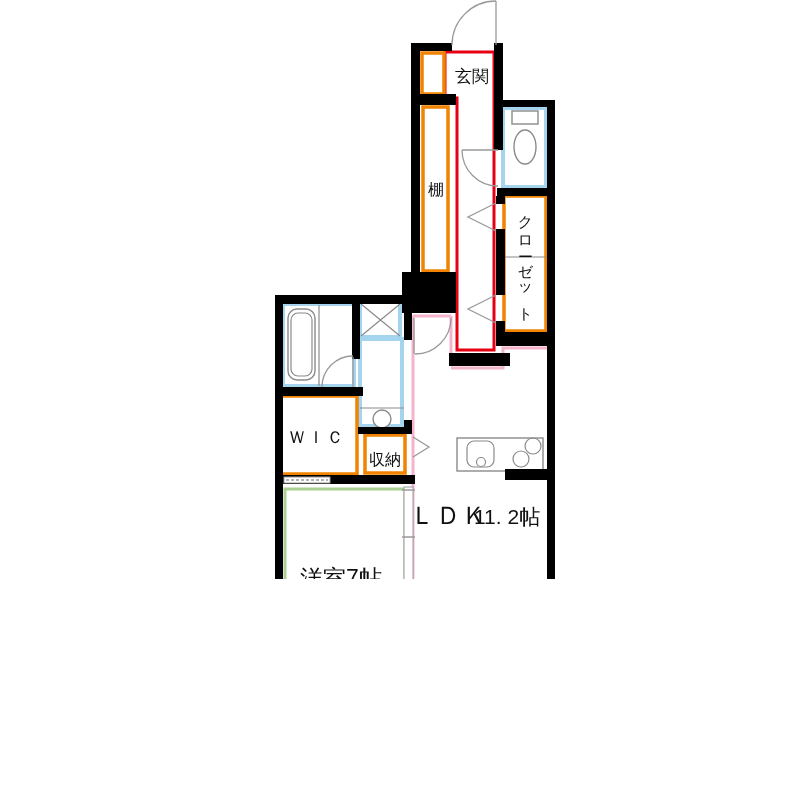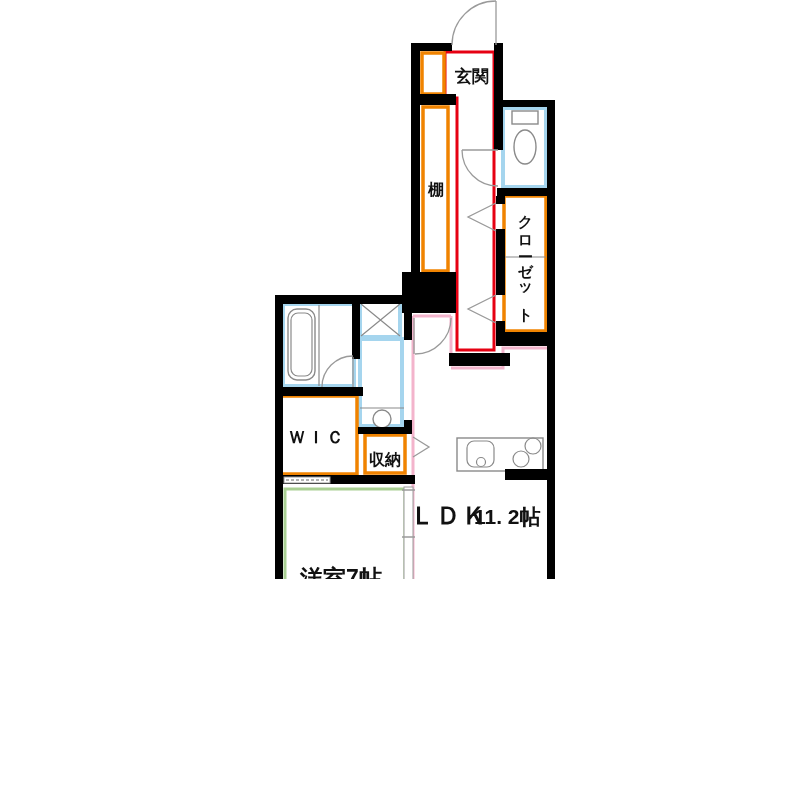--- a/index.html
+++ b/index.html
@@ -1,17 +1,17 @@
 <!DOCTYPE html>
 <html style="--c-bg: #ffffff; --c-wall: #000000; --c-entrance_line: #e60012; --c-storage_line: #f08300; --c-water_line: #a5d5ee; --c-ldk_line: #f3b4cc; --c-bedroom_line: #a9cf93; --c-fixture_line: #8a8a8a; --c-door_line: #9a9a9a; --c-balcony_line: #9a9a9a; --c-text: #111111;"><head>
 <meta charset="utf-8">
 <style>
   html,body{margin:0;padding:0;background:#fff;}
   .canvas{position:relative;width:800px;height:579px;background:var(--c-bg,#fff);overflow:hidden;
-          font-family:"Liberation Sans", sans-serif;font-weight:bold;}
+          font-family:"Liberation Sans", sans-serif;}
   svg{display:block}
   .w    {fill:var(--c-wall,#000);stroke:none;}
   .lred   {fill:#fff;stroke:var(--c-entrance_line,#e60012);stroke-width:3;}
   .lorange{fill:#fff;stroke:var(--c-storage_line,#f08300);stroke-width:3.5;}
   .lblue  {fill:#fff;stroke:var(--c-water_line,#a5d5ee);stroke-width:4;}
   .lpink  {fill:none;stroke:var(--c-ldk_line,#f3b4cc);stroke-width:3;}
   .lgreen {fill:#fff;stroke:var(--c-bedroom_line,#a9cf93);stroke-width:3;}
   .fixt {fill:#fff;stroke:var(--c-fixture_line,#8a8a8a);stroke-width:1.4;}
   .fline{fill:none;stroke:var(--c-fixture_line,#8a8a8a);stroke-width:1.2;}
   .door {fill:none;stroke:var(--c-door_line,#9a9a9a);stroke-width:1.3;}

